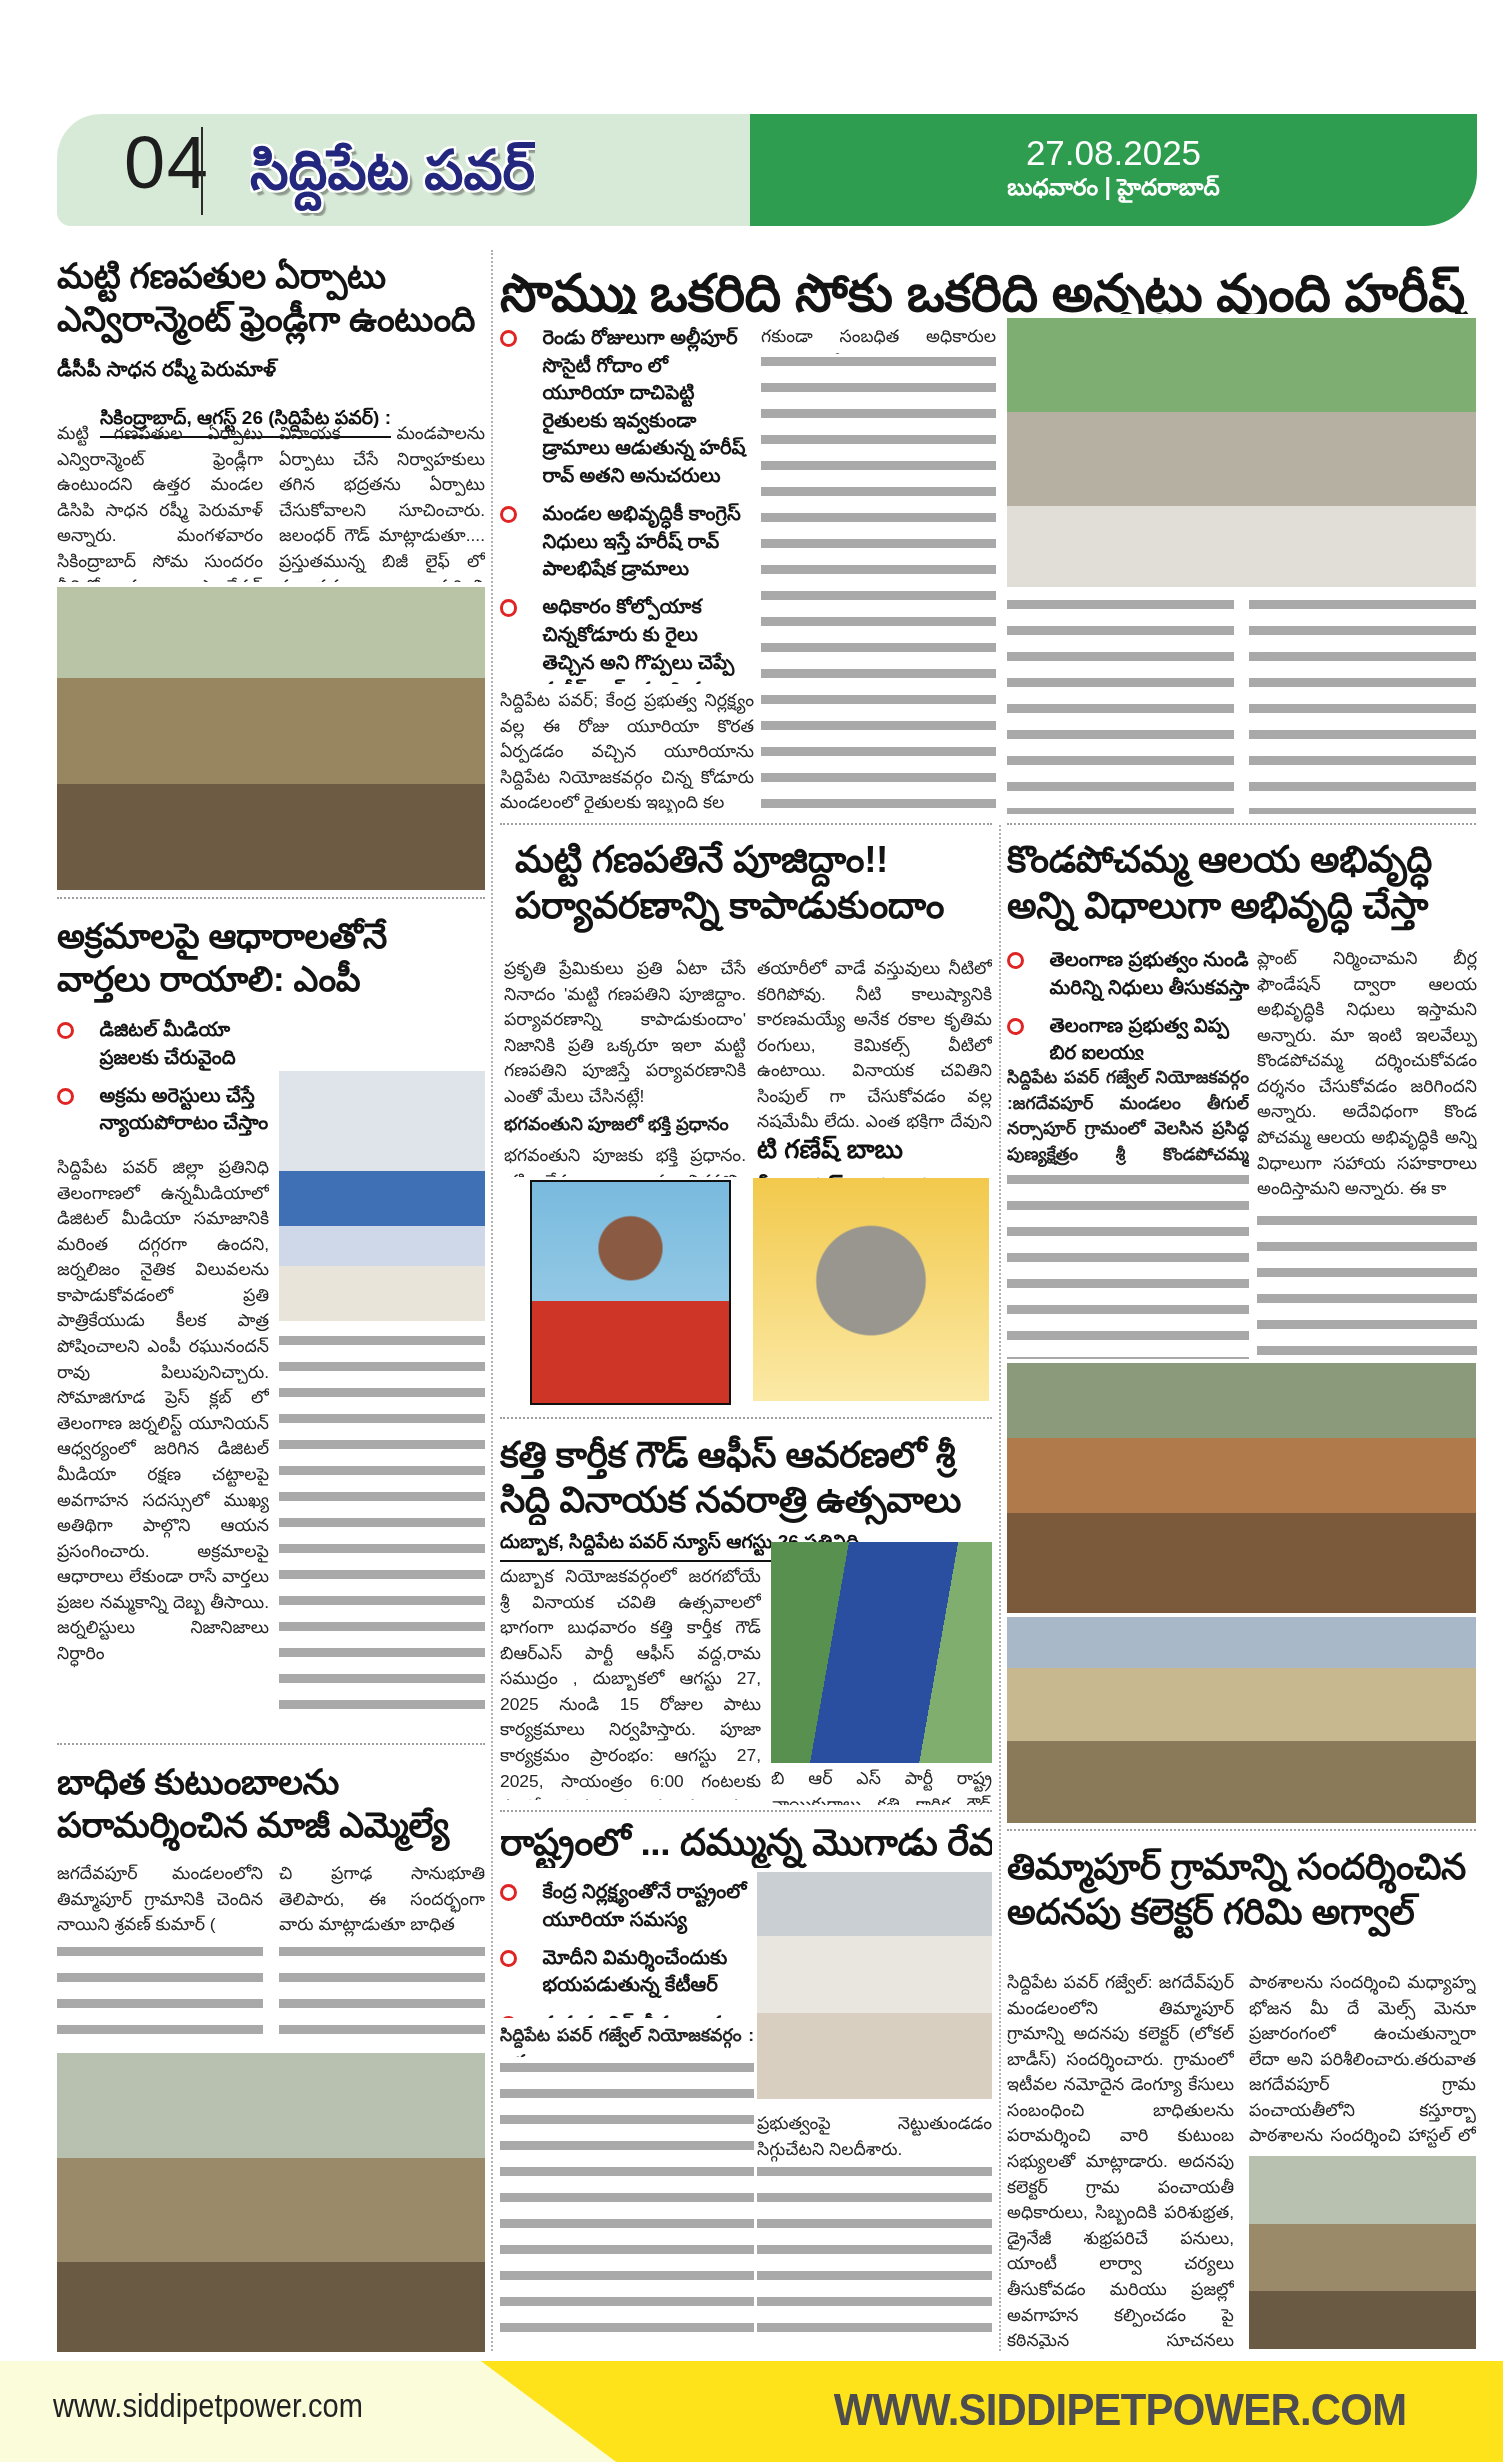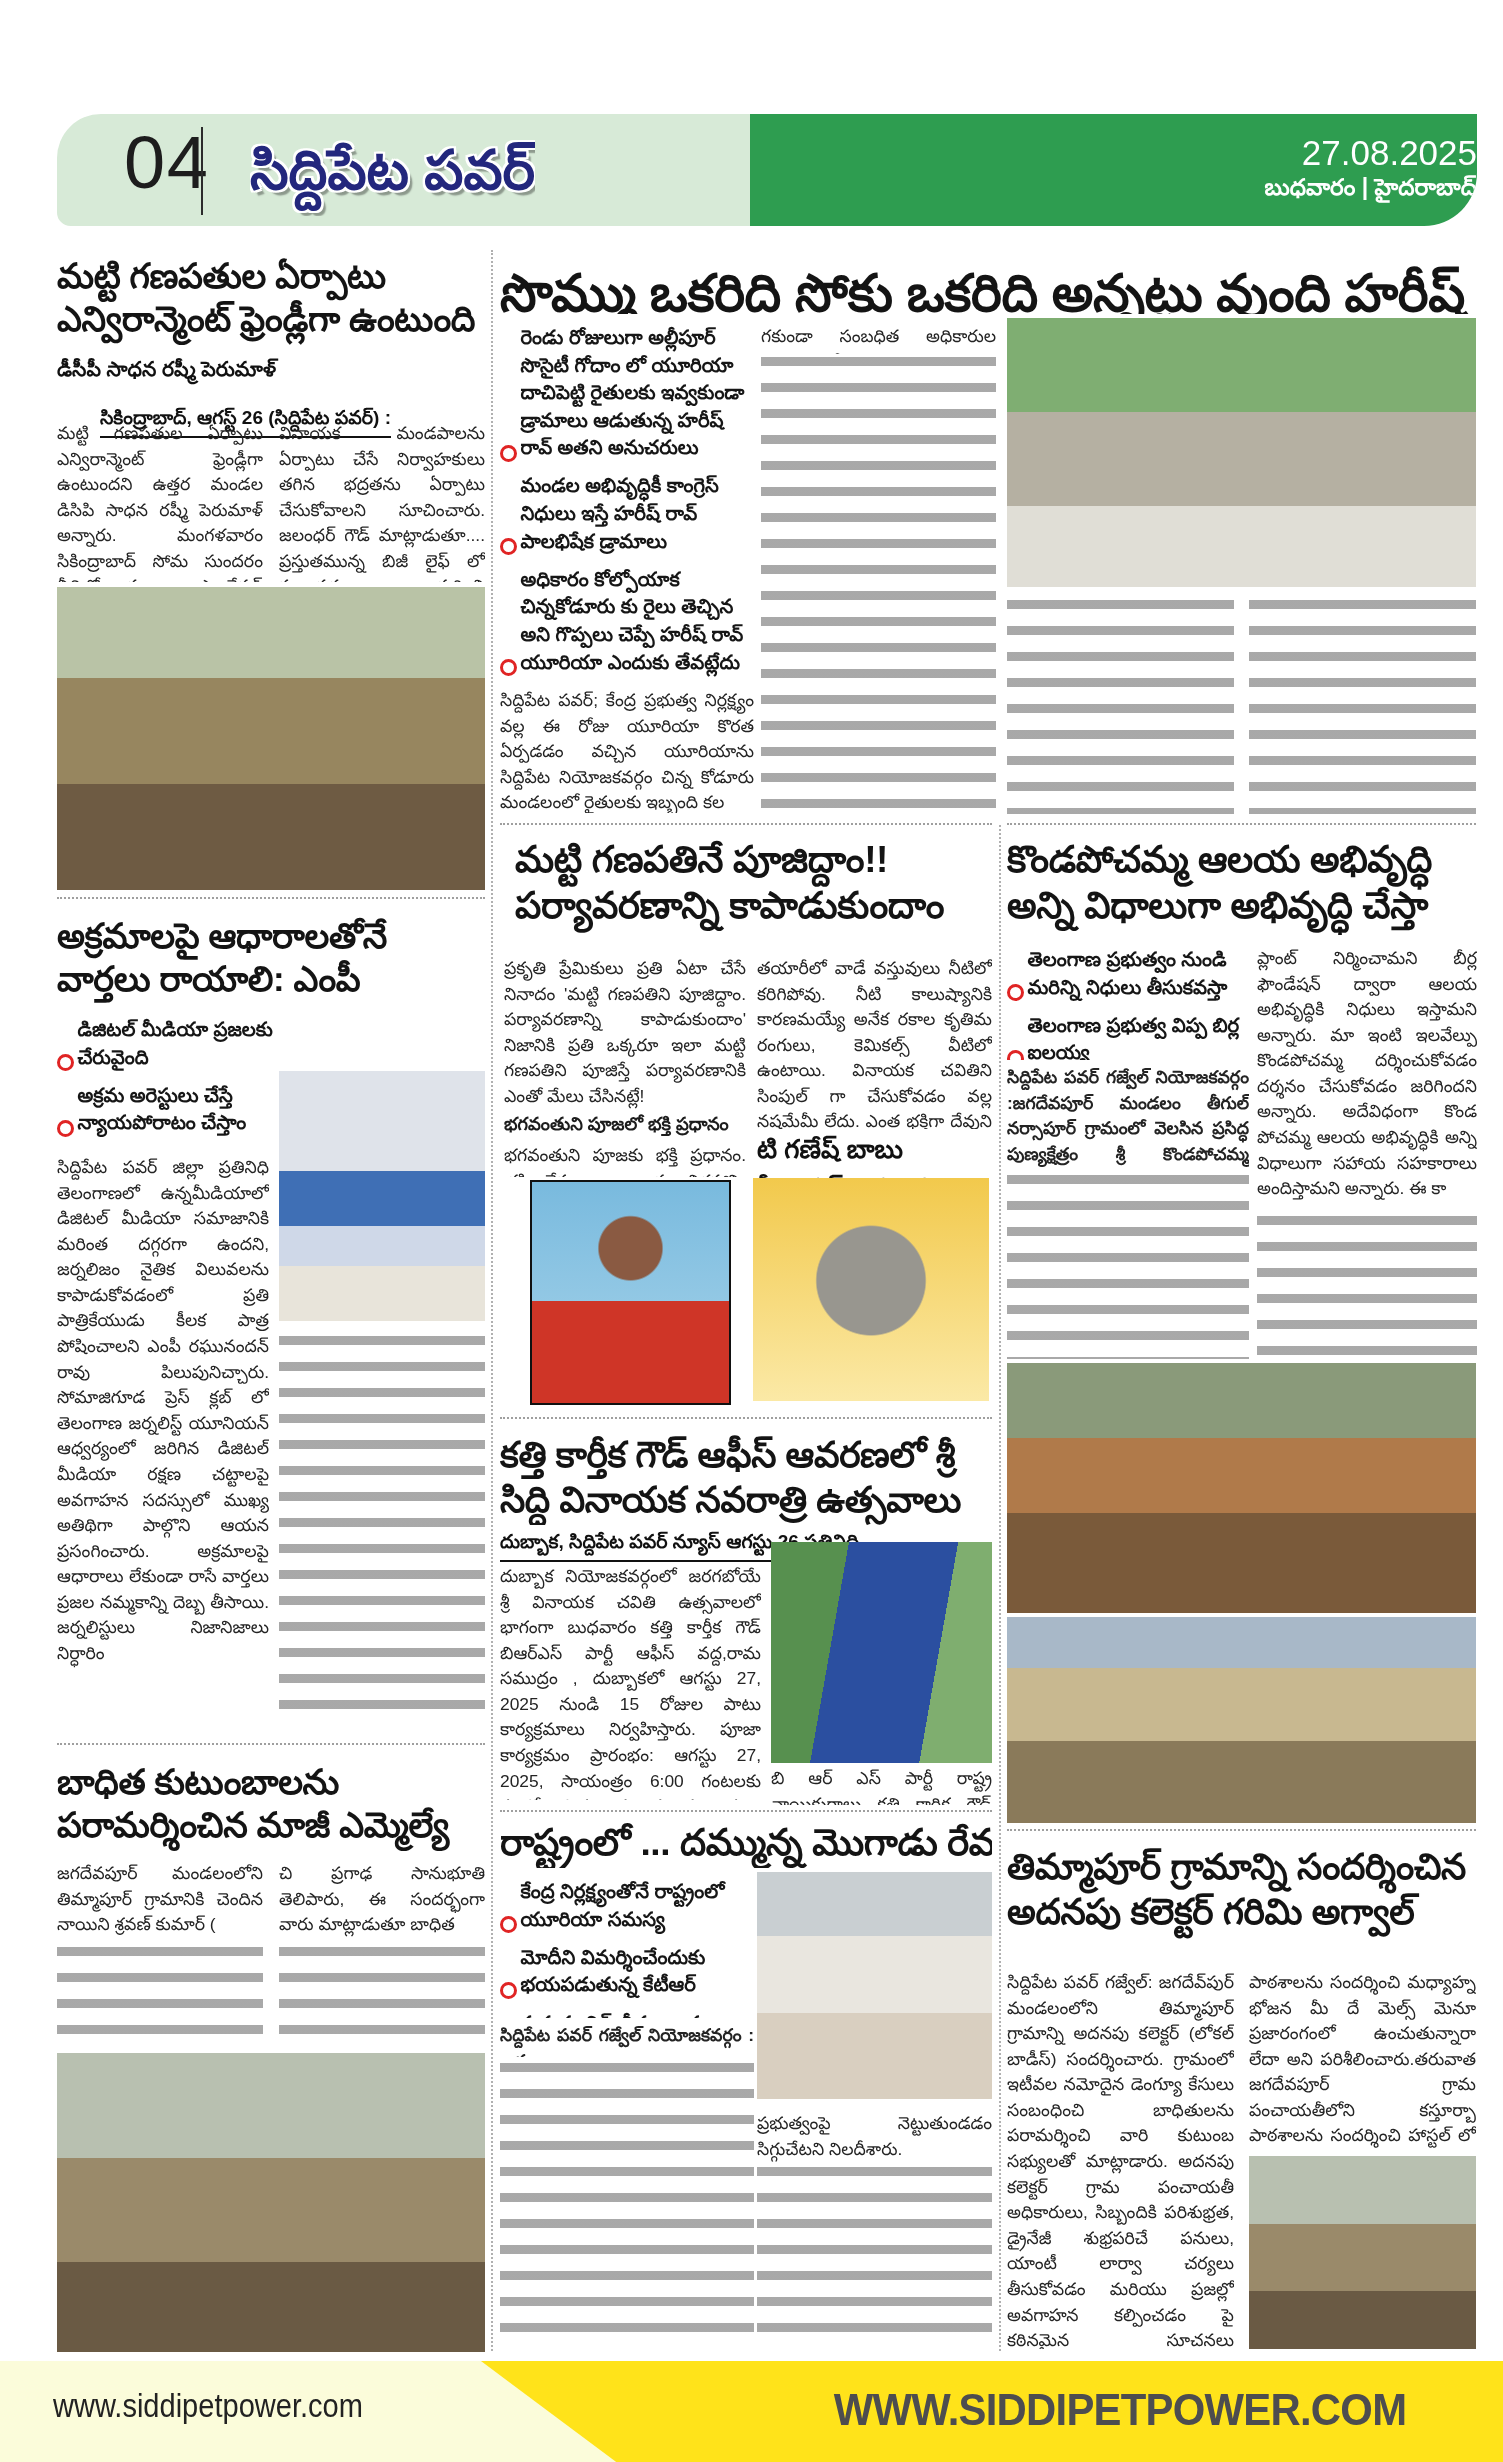--- a/index.html
+++ b/index.html
@@ -17,21 +17,21 @@
   .hdr-day{font-size:23px;font-weight:700;}
   
   .headline{font-weight:800;color:#141414;line-height:1.24;letter-spacing:-0.4px;}
   .h46{font-size:35px;} .h49{font-size:37px;} .h53{font-size:52px;} .h47{font-size:36px;}
   .byline{font-size:20.4px;font-weight:800;color:#111;}
   .dateline{font-size:19px;font-weight:800;color:#111;border-bottom:2.3px solid #111;display:inline-block;padding-bottom:3px;}
   .body-txt{font-size:17.4px;line-height:1.47;text-align:justify;color:#242424;}
   .lead-bold{font-weight:800;}
   .subhead{font-size:18px;font-weight:800;margin:4.5px 0;}
   .signoff{font-size:26px;font-weight:700;line-height:1.5;color:#111;}
-  .bullet{display:flex;gap:3px;margin-bottom:10.6px;align-items:flex-end;}
+  .bullet{display:flex;gap:25px;margin-bottom:10.6px;align-items:flex-start;}
   .ring{flex:0 0 auto;width:11.4px;height:11.4px;border:3.8px solid #e02424;border-radius:50%;margin-top:6px;}
   .bullet-txt{font-size:19.7px;font-weight:800;line-height:1.4;color:#161616;}
   
   .greek{background:repeating-linear-gradient(to bottom,#3f3f3f 0 9px,transparent 9px 26px);opacity:.45;}
   
   .vsep{border-left:2.3px dotted #b0b0b0;width:0;}
   .hsep{border-top:2.3px dotted #9f9f9f;height:0;}
   
   .photo{background:#9a9a9a;}
   .ppl{background-image:repeating-linear-gradient(90deg,rgba(35,38,48,.45) 0 12px,rgba(255,255,255,.08) 12px 33px);}
@@ -55,21 +55,21 @@
   .foot-yellow{background:#ffe31a;clip-path:polygon(32% 0,100% 0,100% 100%,41% 100%);}
   .foot-left{font-size:33px;color:#222;transform:scaleX(.88);transform-origin:left center;}
   .foot-right{font-size:45px;font-weight:800;color:#4d4d4f;letter-spacing:-0.8px;transform:scaleX(.93);transform-origin:center;}
 </style>
 </head>
 <body>
 
 <div id="page">
 
   <div class="abs hdr-light" style="left:57px;top:114px;width:693px;height:112px;"></div>
-  <div class="abs hdr-green" style="left:750px;top:114px;width:727px;height:112px;text-align:right;">
+  <div class="abs hdr-green" style="left:750px;top:114px;width:727px;height:112px;">
     <div style="padding-top:16.7px;" class="hdr-date">27.08.2025</div>
     <div class="hdr-day">బుధవారం | హైదరాబాద్</div>
   </div>
   <div class="abs pageno" style="left:80px;top:120px;">04</div>
   <div class="abs hdr-bar" style="left:201px;top:127px;height:88px;"></div>
   <div class="abs masthead" style="left:250px;top:138px;">సిద్దిపేట పవర్</div>
 
   <div class="abs vsep" style="left:491px;top:250px;height:2101px;"></div>
   <div class="abs vsep" style="left:999px;top:825px;height:1526px;"></div>
 

